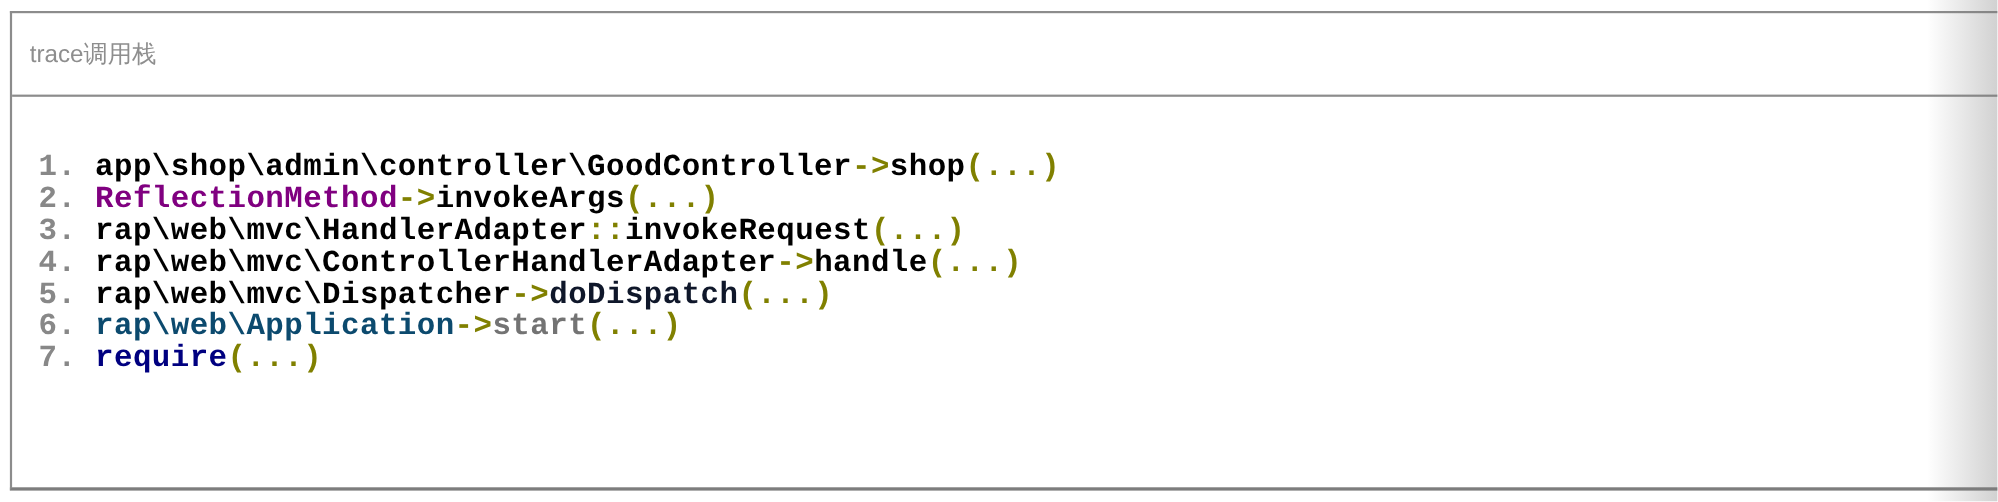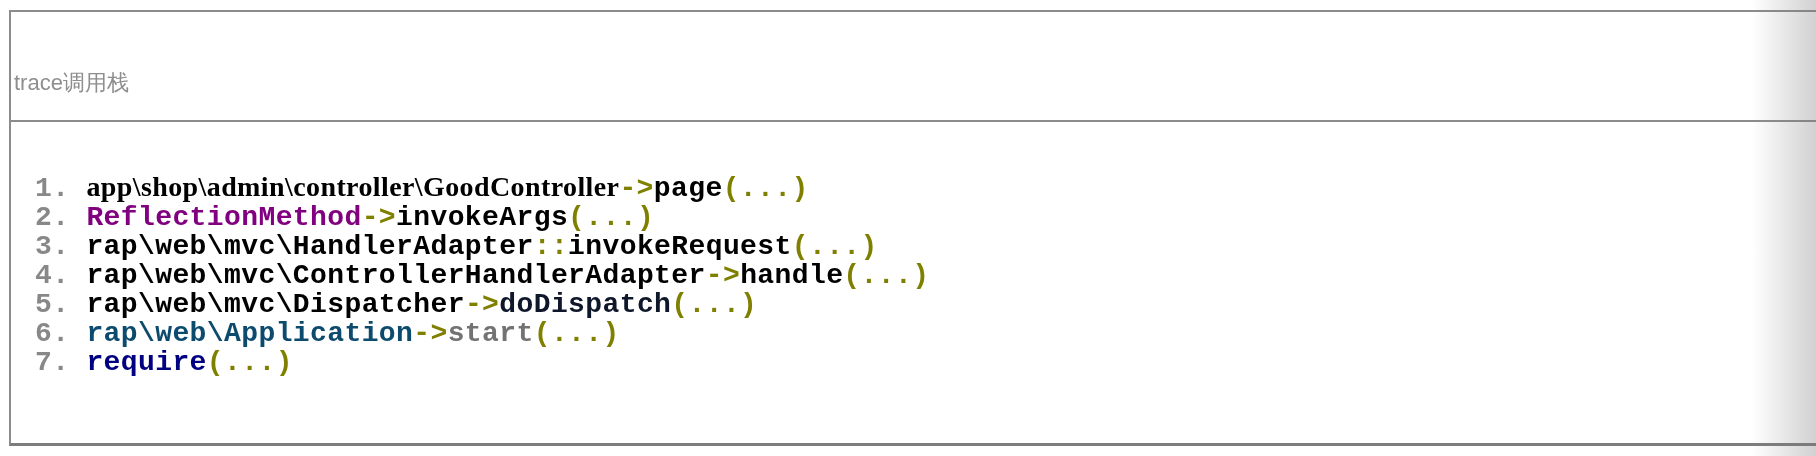--- a/index.html
+++ b/index.html
@@ -29,25 +29,24 @@
     border-bottom: 3px solid #7d7d7d;
     border-right: none;
     background: #ffffff;
   }
   .panel-header {
     height: 76px;
     box-sizing: border-box;
     border-bottom: 2px solid #8c8c8c;
     display: flex;
     align-items: center;
-    padding-left: 3px;
+    padding-left: 16px;
     color: #8e8e8e;
     font-size: 22px;
     font-family: "Liberation Sans", sans-serif;
-    margin-top: 34px;
   }
   .panel-body {
     padding: 50px 0 0 24px;
   }
   .frame {
     font-family: "Liberation Mono", "DejaVu Sans Mono", monospace;
     font-size: 28px;
     line-height: 29px;
     font-weight: bold;
     letter-spacing: 0.4px;
@@ -71,21 +70,21 @@
 </head>
 <body>
 
 <div class="stage">
   <div class="trace-panel">
     <div class="panel-header">
       <span>trace调用栈</span>
     </div>
     <div class="panel-body">
       <div>
-          <div class="frame"><span class="frame-num" style="color: rgb(136, 136, 136);">1.</span><span><span style="color: rgb(0, 0, 0); font-family: Liberation Serif, serif;">app\shop\admin\controller\GoodController</span><span style="color: rgb(128, 128, 0);">-&gt;</span><span style="color: rgb(0, 0, 0);">page</span><span style="color: rgb(128, 128, 0);">(...)</span></span></div>
+          <div class="frame"><span class="frame-num" style="color: rgb(136, 136, 136);">1.</span><span><span style="color: rgb(0, 0, 0);">app\shop\admin\controller\GoodController</span><span style="color: rgb(128, 128, 0);">-&gt;</span><span style="color: rgb(0, 0, 0);">shop</span><span style="color: rgb(128, 128, 0);">(...)</span></span></div>
           <div class="frame"><span class="frame-num" style="color: rgb(136, 136, 136);">2.</span><span><span style="color: rgb(128, 0, 128);">ReflectionMethod</span><span style="color: rgb(128, 128, 0);">-&gt;</span><span style="color: rgb(0, 0, 0); text-align: center;">invokeArgs</span><span style="color: rgb(128, 128, 0);">(...)</span></span></div>
           <div class="frame"><span class="frame-num" style="color: rgb(136, 136, 136);">3.</span><span><span style="color: rgb(0, 0, 0);">rap\web\mvc\HandlerAdapter</span><span style="color: rgb(128, 128, 0);">::</span><span style="color: rgb(0, 0, 0);">invokeRequest</span><span style="color: rgb(128, 128, 0);">(...)</span></span></div>
           <div class="frame"><span class="frame-num" style="color: rgb(136, 136, 136);">4.</span><span><span style="color: rgb(0, 0, 0);">rap\web\mvc\ControllerHandlerAdapter</span><span style="color: rgb(128, 128, 0);">-&gt;</span><span style="color: rgb(0, 0, 0);">handle</span><span style="color: rgb(128, 128, 0);">(...)</span></span></div>
           <div class="frame"><span class="frame-num" style="color: rgb(136, 136, 136);">5.</span><span><span style="color: rgb(0, 0, 0);">rap\web\mvc\Dispatcher</span><span style="color: rgb(128, 128, 0);">-&gt;</span><span style="color: #0f172a;">doDispatch</span><span style="color: rgb(128, 128, 0);">(...)</span></span></div>
           <div class="frame"><span class="frame-num" style="color: rgb(136, 136, 136);">6.</span><span><span style="color: #0c4a6e; margin-top: 48px;">rap\web\Application</span><span style="color: rgb(128, 128, 0);">-&gt;</span><span style="color: #737373;">start</span><span style="color: rgb(128, 128, 0);">(...)</span></span></div>
           <div class="frame"><span class="frame-num" style="color: rgb(136, 136, 136);">7.</span><span><span style="color: rgb(0, 0, 128); margin-top: 36px;">require</span><span style="color: rgb(128, 128, 0);">(...)</span></span></div>
         </div>
     </div>
   </div>
   <div class="right-shade"></div>

